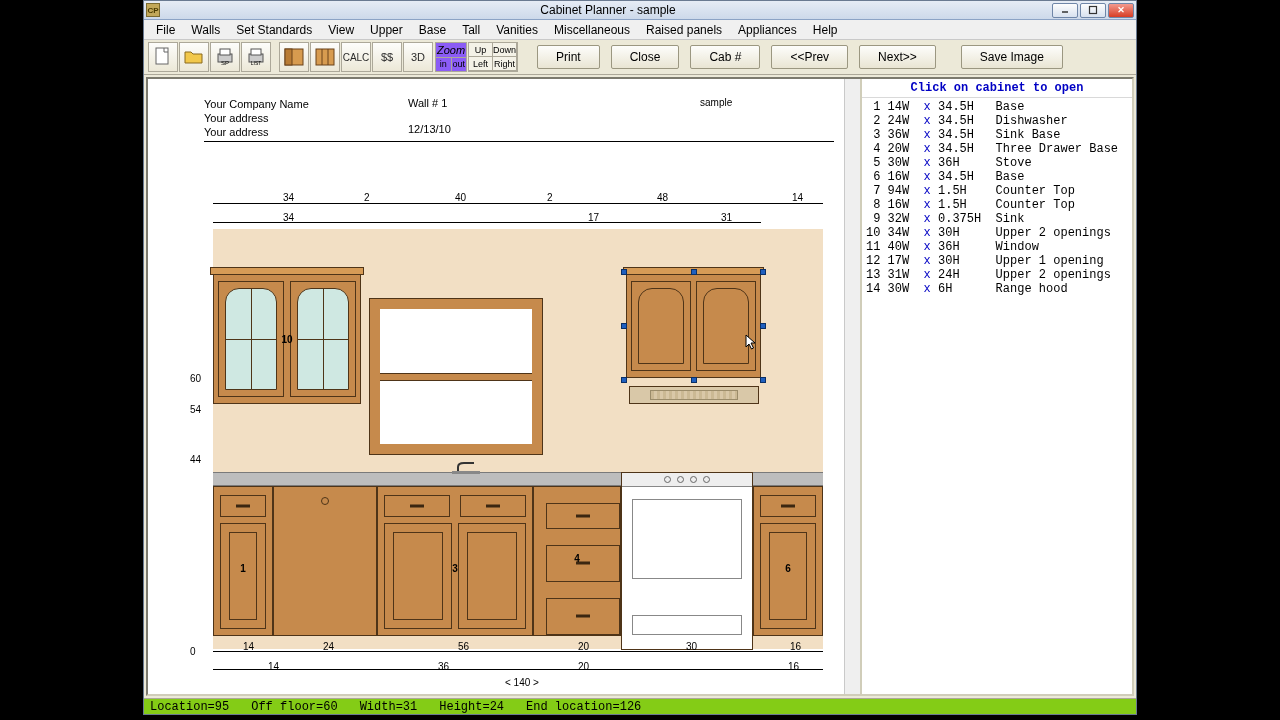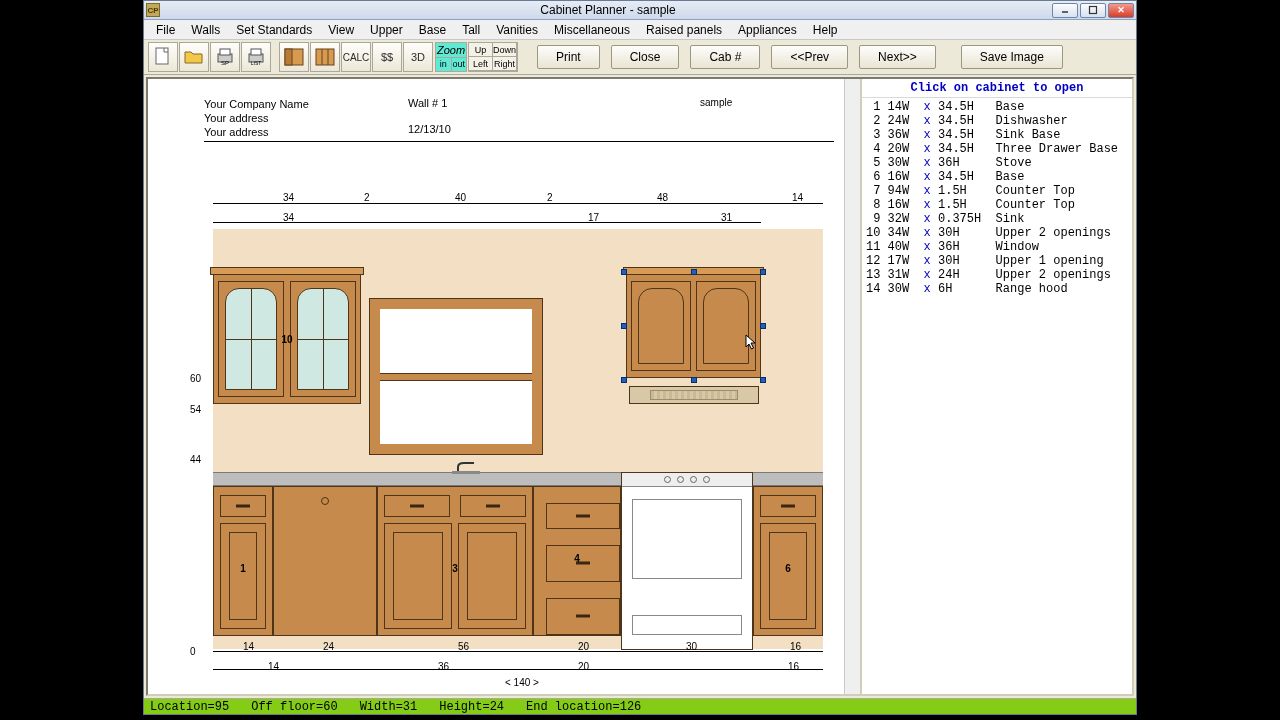--- a/index.html
+++ b/index.html
@@ -17,21 +17,21 @@
 
   
   .menubar { height: 20px; background: #f0f0f0; display: flex; align-items: center; padding: 0 4px; gap: 0; border-bottom:1px solid #c9c9c9;}
   .menubar .menu-item { padding: 2px 8px; font-size: 12px; cursor: default; }
 
   
   .toolbar { height: 35px; background: #ece9d8; display: flex; align-items: center; padding: 2px 4px; gap: 1px; border-bottom: 1px solid #aca899;}
   .tbtn { width: 30px; height: 30px; background: linear-gradient(#fdfdfb,#ece8d7); border: 1px solid #aca899; display:flex; align-items:center; justify-content:center; font-size:9px; font-weight:normal; cursor:pointer; color:#2b2b2b;}
   .tbtn.calc{font-size:10px;}
   .tbtn.dd{font-size:11px;}
-  .zoom-group { width: 32px; height: 30px; border:1px solid #aca899; display:flex; flex-direction:column; font-size:9px; text-align:center; background:#5eead4; margin-left:1px;}
+  .zoom-group { width: 32px; height: 30px; border:1px solid #aca899; display:flex; flex-direction:column; font-size:9px; text-align:center; background:#8b5cf6; margin-left:1px;}
   .zoom-group .top{flex:1;border-bottom:1px solid #aca899;display:flex;align-items:center;justify-content:center;font-style:italic;font-size:11px;}
   .zoom-group .row{flex:1;display:flex;}
   .zoom-group .row span{flex:1;display:flex;align-items:center;justify-content:center;border-right:1px solid #aca899;}
   .zoom-group .row span:last-child{border-right:none;}
   .pan-group{width:50px;height:30px;border:1px solid #aca899;display:flex;flex-direction:column;font-size:9px;background:#f4f2e7;}
   .pan-group .row{flex:1;display:flex;}
   .pan-group .row span{flex:1;display:flex;align-items:center;justify-content:center;border:1px solid #aca899;margin:-1px 0 0 -1px;}
   .text-btn { height: 24px; padding: 0 18px; background: linear-gradient(#fdfdfb,#e9e5d3); border: 1px solid #9b9781; border-radius:2px; font-size: 12px; cursor:pointer; margin-left: 10px; display:flex; align-items:center;}
   .text-btn.first{margin-left:18px;}
 

